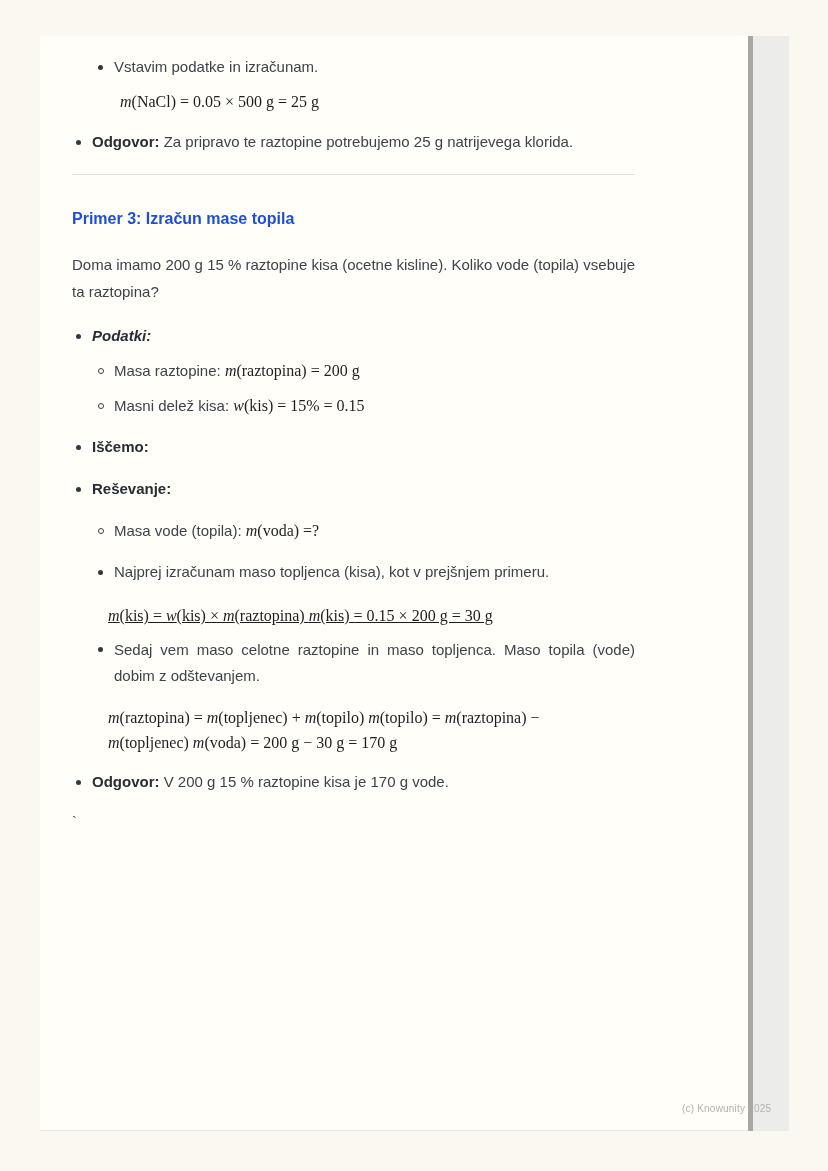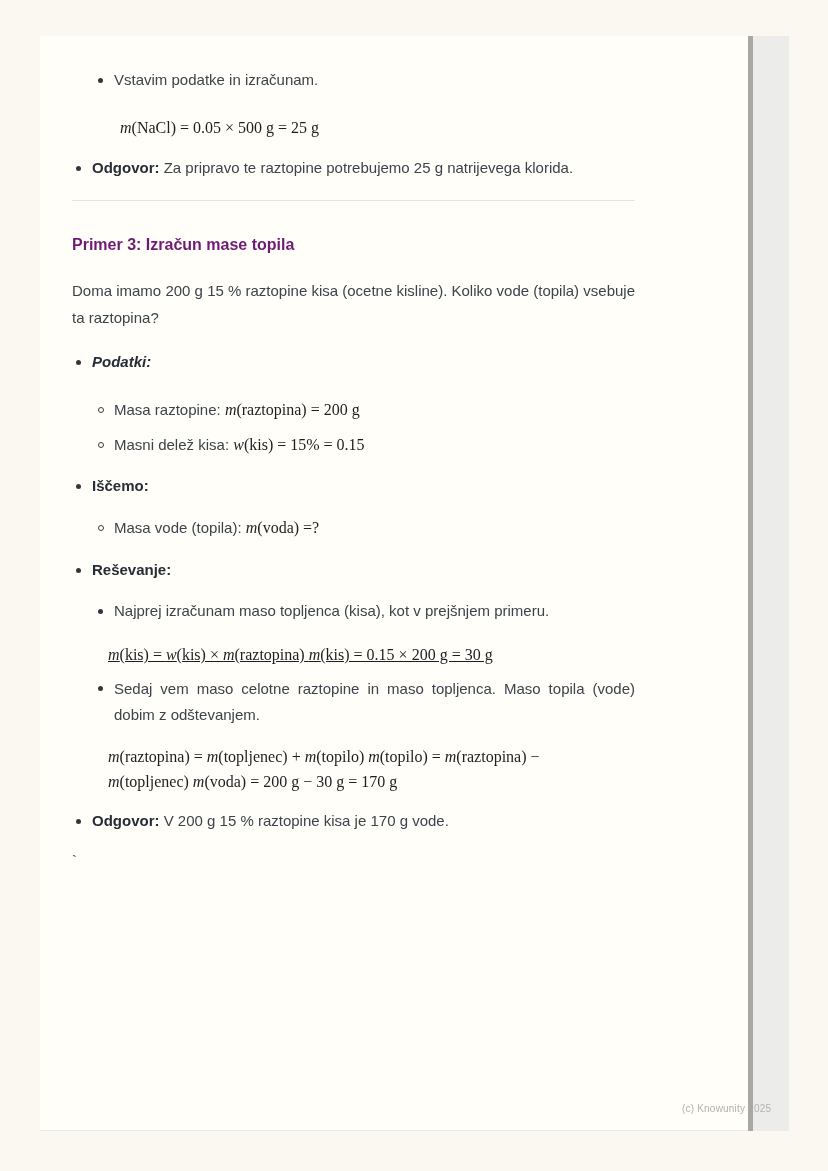--- a/index.html
+++ b/index.html
@@ -52,26 +52,26 @@
   .dot {
     display:block; width:5px; height:5px; margin-top:10px;
     border-radius:50%; background:#32383f;
   }
   .circ {
     display:block; width:6px; height:6px; margin-top:9px;
     border-radius:50%; border:1.5px solid #3a4047; background:transparent;
   }
   .rowtext { flex:1; }
   .justify { text-align:justify; line-height:26px; }
-  .heading { margin-top:32px; font-size:16px; font-weight:bold; color:#701a75; line-height:24px; }
+  .heading { margin-top:32px; font-size:16px; font-weight:bold; color:#1d4ed8; line-height:24px; }
   .para { margin-top:20px; width:563px; line-height:27px; text-align:justify; font-size:15px; color:#3d434b; }
   .divider { margin-top:20px; width:563px; border-top:1px solid #e6e3dc; }
   .stray { margin-top:16px; font-size:15px; color:#3d434b; line-height:24px; }
   
-  .mt14 { margin-top:24px; } .mt16 { margin-top:16px; } .mt19 { margin-top:19px;font-style:italic; }
+  .mt14 { margin-top:11px; } .mt16 { margin-top:16px; } .mt19 { margin-top:19px;font-style:italic; }
   .mt11 { margin-top:11px; } .mt17 { margin-top:17px; } .mt18 { margin-top:18px; }
   .mt20 { margin-top:20px;text-decoration:underline; } .mt9 { margin-top:9px; } .mt15 { margin-top:15px; }
 </style>
 </head>
 <body>
 
 <div class="page">
 
 
   <div class="row l2 mt14 sans">
@@ -117,32 +117,32 @@
     <span class="rowtext"><span>Masni delež kisa: </span><span class="math"><i>w</i>(kis) = 15% = 0.15</span></span>
   </div>
 
   <div class="row l1 mt17 sans">
     <span class="mk">
         <span class="dot"></span>
       </span>
     <span class="rowtext boldlbl">Iščemo:</span>
   </div>
 
+  <div class="row l1 mt18 sans">
+    <span class="mk">
+        <span class="dot"></span>
+      </span>
+    <span class="rowtext boldlbl">Reševanje:</span>
+  </div>
+
   <div class="row l2 mt18 sans">
     <span class="mk">
         <span class="circ"></span>
       </span>
     <span class="rowtext"><span>Masa vode (topila): </span><span class="math"><i>m</i>(voda) =?</span></span>
-  </div>
-
-  <div class="row l1 mt18 sans">
-    <span class="mk">
-        <span class="dot"></span>
-      </span>
-    <span class="rowtext boldlbl">Reševanje:</span>
   </div>
 
   <div class="row l2 mt17 sans">
     <span class="mk">
         <span class="dot"></span>
       </span>
     <span class="rowtext">Najprej izračunam maso topljenca (kisa), kot v prejšnjem primeru.</span>
   </div>
 
   <div class="fblock f-low math mt20"><i>m</i>(kis) = <i>w</i>(kis) × <i>m</i>(raztopina) <i>m</i>(kis) = 0.15 × 200 g = 30 g</div>

